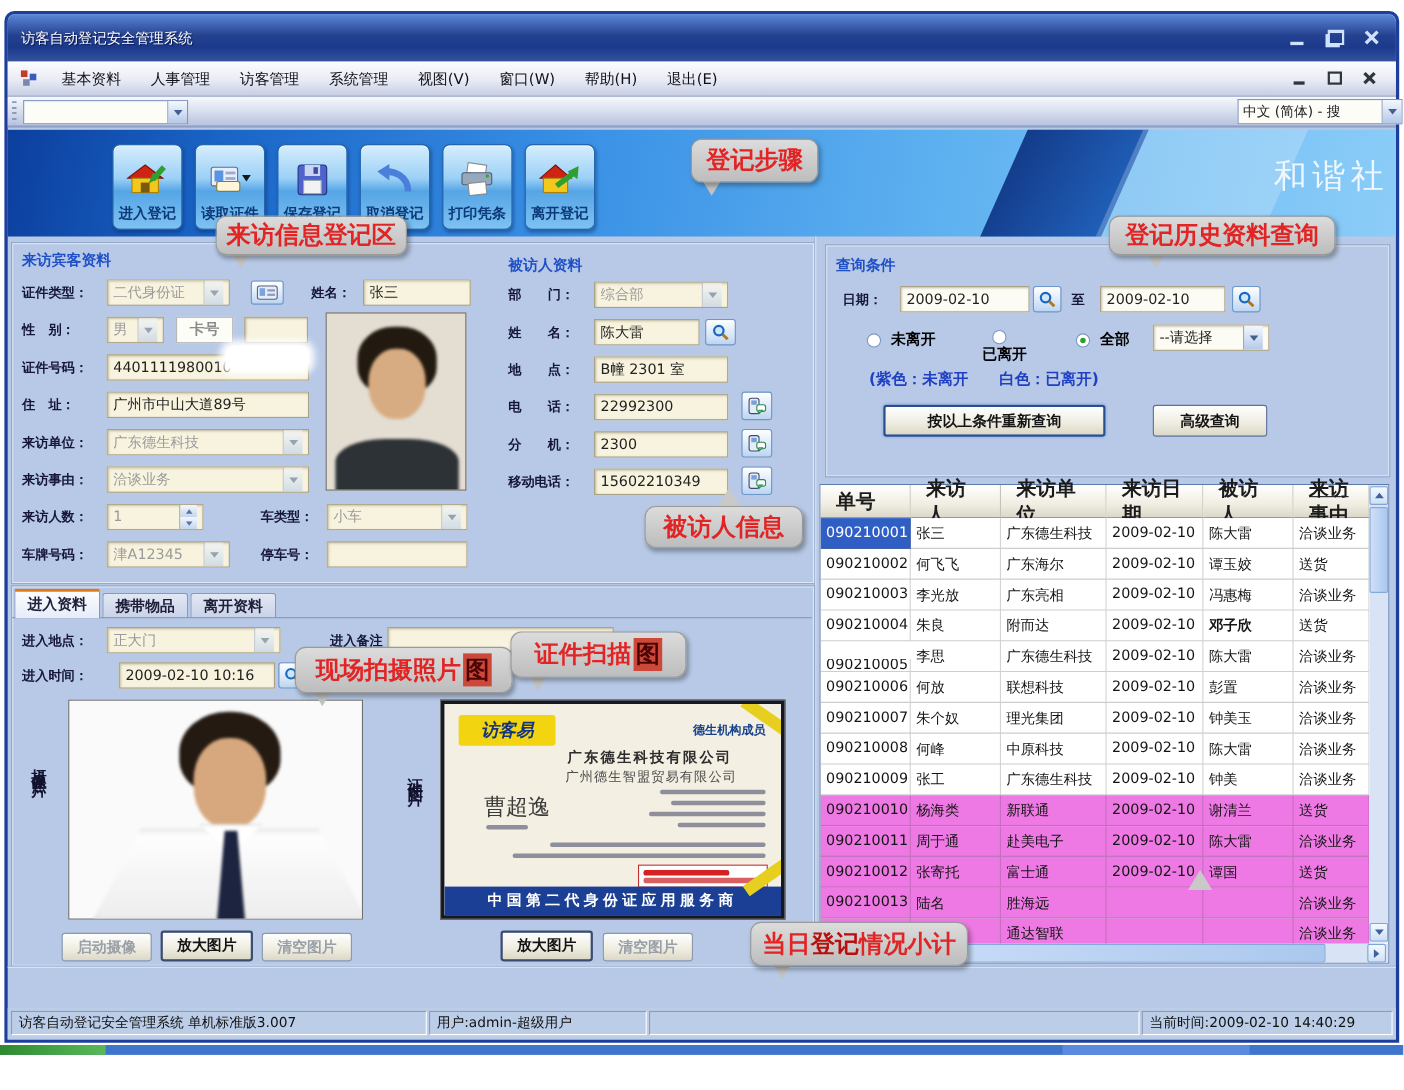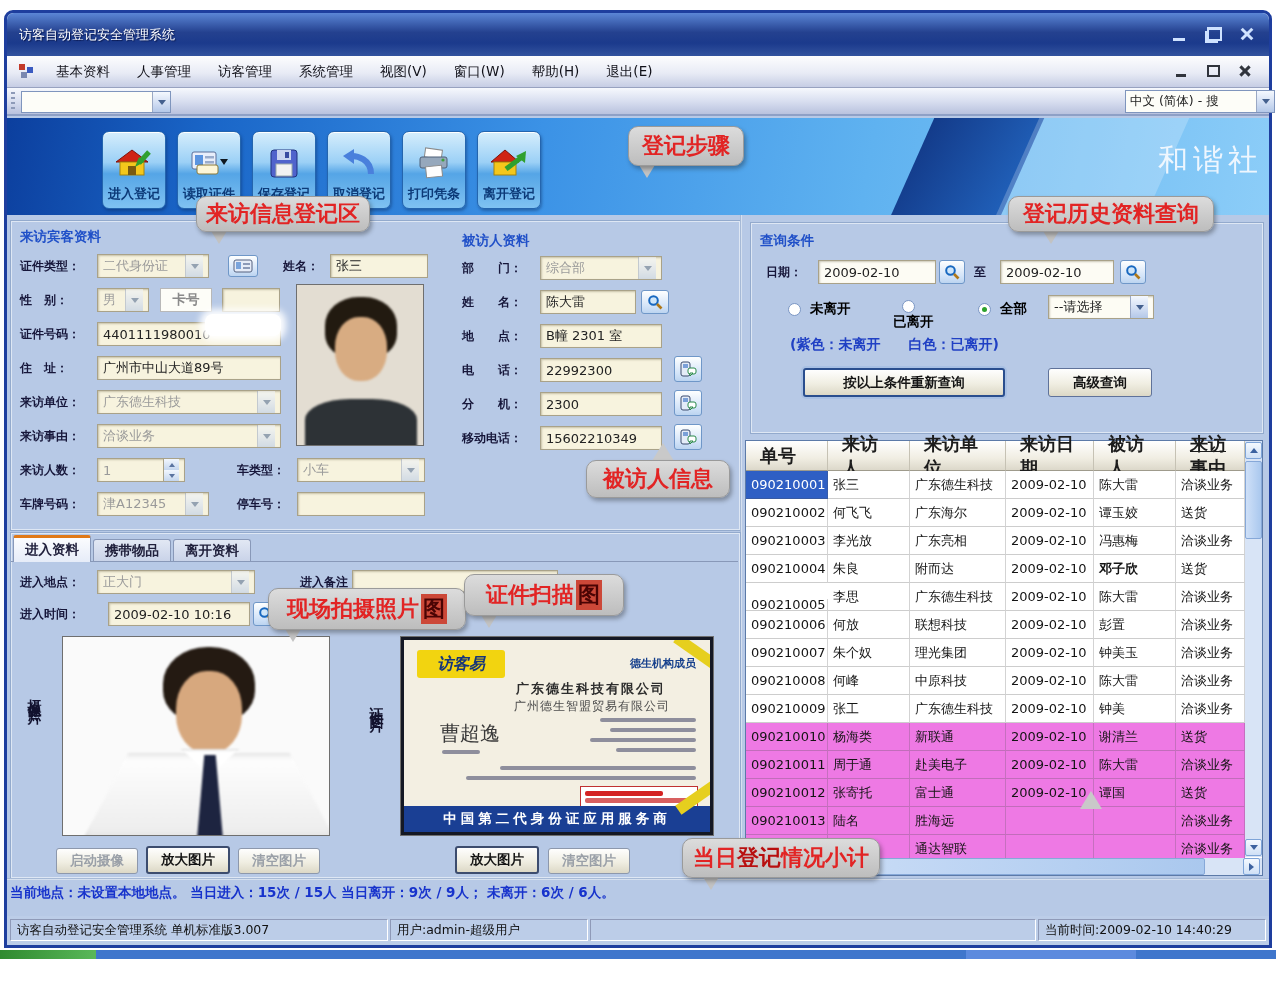--- a/index.html
+++ b/index.html
@@ -745,21 +745,20 @@
       <span>清空图片</span>
     </div>
   <div class="btn abs" style="left:455px;top:846px;width:84px;height:28px;border-width:2px;border-color:#3c4c6e;">
       <span>放大图片</span>
     </div>
   <div class="btn dis abs" style="left:548px;top:848px;width:82px;height:26px;">
       <span>清空图片</span>
     </div>
 
   <div class="hline abs" style="left:7px;top:878px;width:1262px;"></div>
-  <span class="statusline">当前地点：未设置本地地点。  当日进入：15次 / 15人  当日离开：9次 / 9人；  未离开：6次 / 6人。</span>
 
   <div class="statusbar">
     <div class="sb-panel" style="left:3px;width:378px;">
         <span>访客自动登记安全管理系统 单机标准版3.007</span>
       </div>
     <div class="sb-panel" style="left:383px;width:198px;">
         <span>用户:admin-超级用户</span>
       </div>
     <div class="sb-panel" style="left:583px;width:446px;"></div>
     <div class="sb-panel" style="left:1031px;width:228px;">

